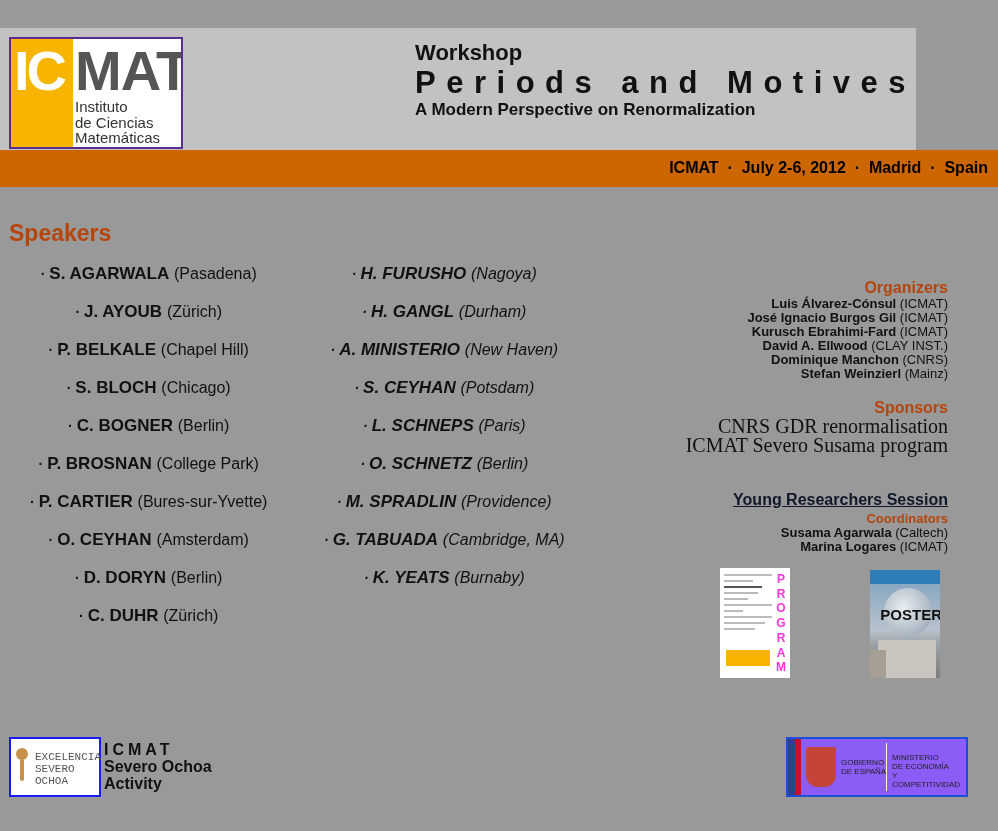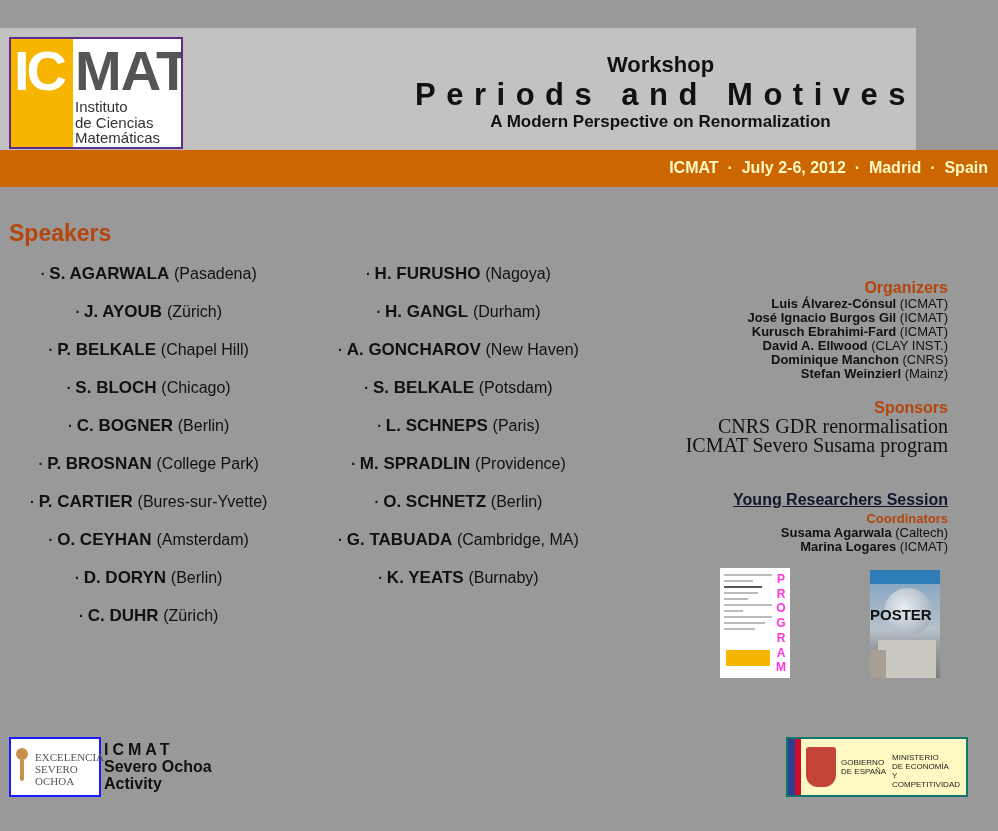--- a/index.html
+++ b/index.html
@@ -23,38 +23,38 @@
     position: absolute; left: 3px; top: 2px; font-size: 56px; font-weight: bold;
     color: #fff; letter-spacing: -3px; line-height: 60px;
   }
   .logo .mat {
     position: absolute; left: 64px; top: 2px; font-size: 56px; font-weight: bold;
     color: #555; letter-spacing: -1px; line-height: 60px;
   }
   .logo .sub {
     position: absolute; left: 64px; top: 60px; font-size: 15px; line-height: 15.5px; color: #333;
   }
-  .titles { position: absolute; right: 10px; top: 24px; text-align: center; }
+  .titles { position: absolute; right: 10px; top: 12px; text-align: left; }
   .t-workshop { font-size: 22px; font-weight: bold; line-height: 26px; }
   .t-main { font-size: 31px; font-weight: bold; letter-spacing: 10.5px; line-height: 34px; margin-right: -10px; }
   .t-sub { font-size: 17px; font-weight: bold; line-height: 20px; }
   .bar {
     position: absolute; left: 0; top: 150px; width: 998px; height: 37px;
     background: #cc6600;
   }
   .bar-text {
-    position: absolute; right: 10px; top: 9px; font-size: 16px; font-weight: bold; color: #fef9c3;
+    position: absolute; right: 10px; top: 9px; font-size: 16px; font-weight: bold; color: #000000;
     white-space: pre;
   }
   .speakers-title {
     position: absolute; left: 9px; top: 220px; font-size: 23px; font-weight: bold; color: #b5450b;
   }
   .col { position: absolute; top: 264px; text-align: center; }
   .col1 { left: 30px; }
-  .col2 { left: 338px; }
+  .col2 { left: 324px; font-style: italic; }
   .spk { height: 38px; font-size: 17px; white-space: nowrap; }
   .spk .dot { font-size: 14px; margin-right: 4px; font-weight: bold; }
   .spk .nm { font-weight: bold; }
   .spk .ct { font-size: 16px; }
   .right { position: absolute; right: 50px; text-align: right; }
   .sec-h { font-size: 16px; font-weight: bold; color: #b5450b; }
   .org { font-size: 13px; line-height: 14px; }
   .org b { font-weight: bold; }
   .spons { font-family: "Liberation Serif", "DejaVu Serif", serif; font-size: 20px; line-height: 19px; }
   .yrs { font-size: 16px; font-weight: bold; color: #0f172a; text-decoration: underline; }
@@ -73,35 +73,35 @@
     position: absolute; left: 870px; top: 570px; width: 70px; height: 108px; overflow: hidden;
     background: linear-gradient(#2e7db8 0, #2e7db8 14px, #8aa8c4 14px, #b8c2cc 60px, #9ba0a4 75px, #7b7e80 100%);
   }
   .thumb-poster .globe {
     position: absolute; left: 14px; top: 18px; width: 48px; height: 48px; border-radius: 50%;
     background: radial-gradient(circle at 40% 40%, #e8eef3, #a9b6c1 70%, #8d9aa5);
   }
   .thumb-poster .bld { position: absolute; left: 8px; top: 70px; width: 58px; height: 38px; background: #c9c6c0; }
   .thumb-poster .bld2 { position: absolute; left: 0; top: 80px; width: 16px; height: 28px; background: #a89f94; }
   .thumb-poster .ptxt {
-    position: absolute; left: 0; top: 36px; width: 72px; text-align: left; font-size: 15px; font-weight: bold; color: #111;
+    position: absolute; left: 0; top: 36px; width: 72px; text-align: right; font-size: 15px; font-weight: bold; color: #111;
   }
   .so-logo {
     position: absolute; left: 9px; top: 737px; width: 88px; height: 56px; border: 2px solid #1a1aff; background: #fff;
   }
   .so-logo .emb { position: absolute; left: 5px; top: 9px; width: 12px; height: 12px; border-radius: 50%; background: #c8914a; }
   .so-logo .stem { position: absolute; left: 9px; top: 20px; width: 4px; height: 22px; background: #c8914a; border-radius: 2px; }
   .so-logo .txt {
-    position: absolute; left: 24px; top: 12px; font-family: Liberation Serif, serif;
+    position: absolute; left: 24px; top: 12px; font-family: Liberation Mono, monospace;
     font-size: 11px; line-height: 12px; color: #555;
   }
   .so-text { position: absolute; left: 104px; top: 741px; font-size: 16px; font-weight: bold; line-height: 17px; }
   .so-text .sp { letter-spacing: 4px; }
   .gob-logo {
-    position: absolute; left: 786px; top: 737px; width: 178px; height: 56px; border: 2px solid #0f766e; background: #fef9c3; overflow: hidden;
+    position: absolute; left: 786px; top: 737px; width: 178px; height: 56px; border: 2px solid #1d4ed8; background: #8b5cf6; overflow: hidden;
   }
   .gob-logo .flag-b { position: absolute; left: 0; top: 0; width: 7px; height: 56px; background: #2d3f8f; }
   .gob-logo .flag-r { position: absolute; left: 7px; top: 0; width: 6px; height: 56px; background: #c8102e; }
   .gob-logo .shield { position: absolute; left: 18px; top: 8px; width: 30px; height: 40px; background: #c4443a; border-radius: 3px 3px 12px 12px; }
   .gob-logo .sep { position: absolute; left: 98px; top: 4px; width: 1px; height: 48px; background: #fff6cc; }
   .gob-logo .g1, .gob-logo .g2 {
     position: absolute; top: 19px; font-size: 8px; line-height: 9px; color: #222;
   }
   .gob-logo .g1 { left: 53px; }
   .gob-logo .g2 { left: 104px; top: 14px; }
@@ -142,25 +142,25 @@
   <div class="spk"><span class="dot">·</span><span class="nm">P. BROSNAN</span> <span class="ct">(College Park)</span></div>
   <div class="spk"><span class="dot">·</span><span class="nm">P. CARTIER</span> <span class="ct">(Bures-sur-Yvette)</span></div>
   <div class="spk"><span class="dot">·</span><span class="nm">O. CEYHAN</span> <span class="ct">(Amsterdam)</span></div>
   <div class="spk"><span class="dot">·</span><span class="nm">D. DORYN</span> <span class="ct">(Berlin)</span></div>
   <div class="spk"><span class="dot">·</span><span class="nm">C. DUHR</span> <span class="ct">(Zürich)</span></div>
 </div>
 
 <div class="col col2">
   <div class="spk"><span class="dot">·</span><span class="nm">H. FURUSHO</span> <span class="ct">(Nagoya)</span></div>
   <div class="spk"><span class="dot">·</span><span class="nm">H. GANGL</span> <span class="ct">(Durham)</span></div>
-  <div class="spk"><span class="dot">·</span><span class="nm">A. GONCHAROV</span> <span class="ct">(New Haven)</span></div>
-  <div class="spk"><span class="dot">·</span><span class="nm">S. BELKALE</span> <span class="ct">(Potsdam)</span></div>
+  <div class="spk"><span class="dot">·</span><span class="nm">A. MINISTERIO</span> <span class="ct">(New Haven)</span></div>
+  <div class="spk"><span class="dot">·</span><span class="nm">S. CEYHAN</span> <span class="ct">(Potsdam)</span></div>
   <div class="spk"><span class="dot">·</span><span class="nm">L. SCHNEPS</span> <span class="ct">(Paris)</span></div>
+  <div class="spk"><span class="dot">·</span><span class="nm">O. SCHNETZ</span> <span class="ct">(Berlin)</span></div>
   <div class="spk"><span class="dot">·</span><span class="nm">M. SPRADLIN</span> <span class="ct">(Providence)</span></div>
-  <div class="spk"><span class="dot">·</span><span class="nm">O. SCHNETZ</span> <span class="ct">(Berlin)</span></div>
   <div class="spk"><span class="dot">·</span><span class="nm">G. TABUADA</span> <span class="ct">(Cambridge, MA)</span></div>
   <div class="spk"><span class="dot">·</span><span class="nm">K. YEATS</span> <span class="ct">(Burnaby)</span></div>
 </div>
 
 <div class="right" style="top:279px;">
   <div class="sec-h">Organizers</div>
   <div class="org"><b>Luis Álvarez-Cónsul</b> <span>(ICMAT)</span></div>
   <div class="org"><b>José Ignacio Burgos Gil</b> <span>(ICMAT)</span></div>
   <div class="org"><b>Kurusch Ebrahimi-Fard</b> <span>(ICMAT)</span></div>
   <div class="org"><b>David A. Ellwood</b> <span>(CLAY INST.)</span></div>

